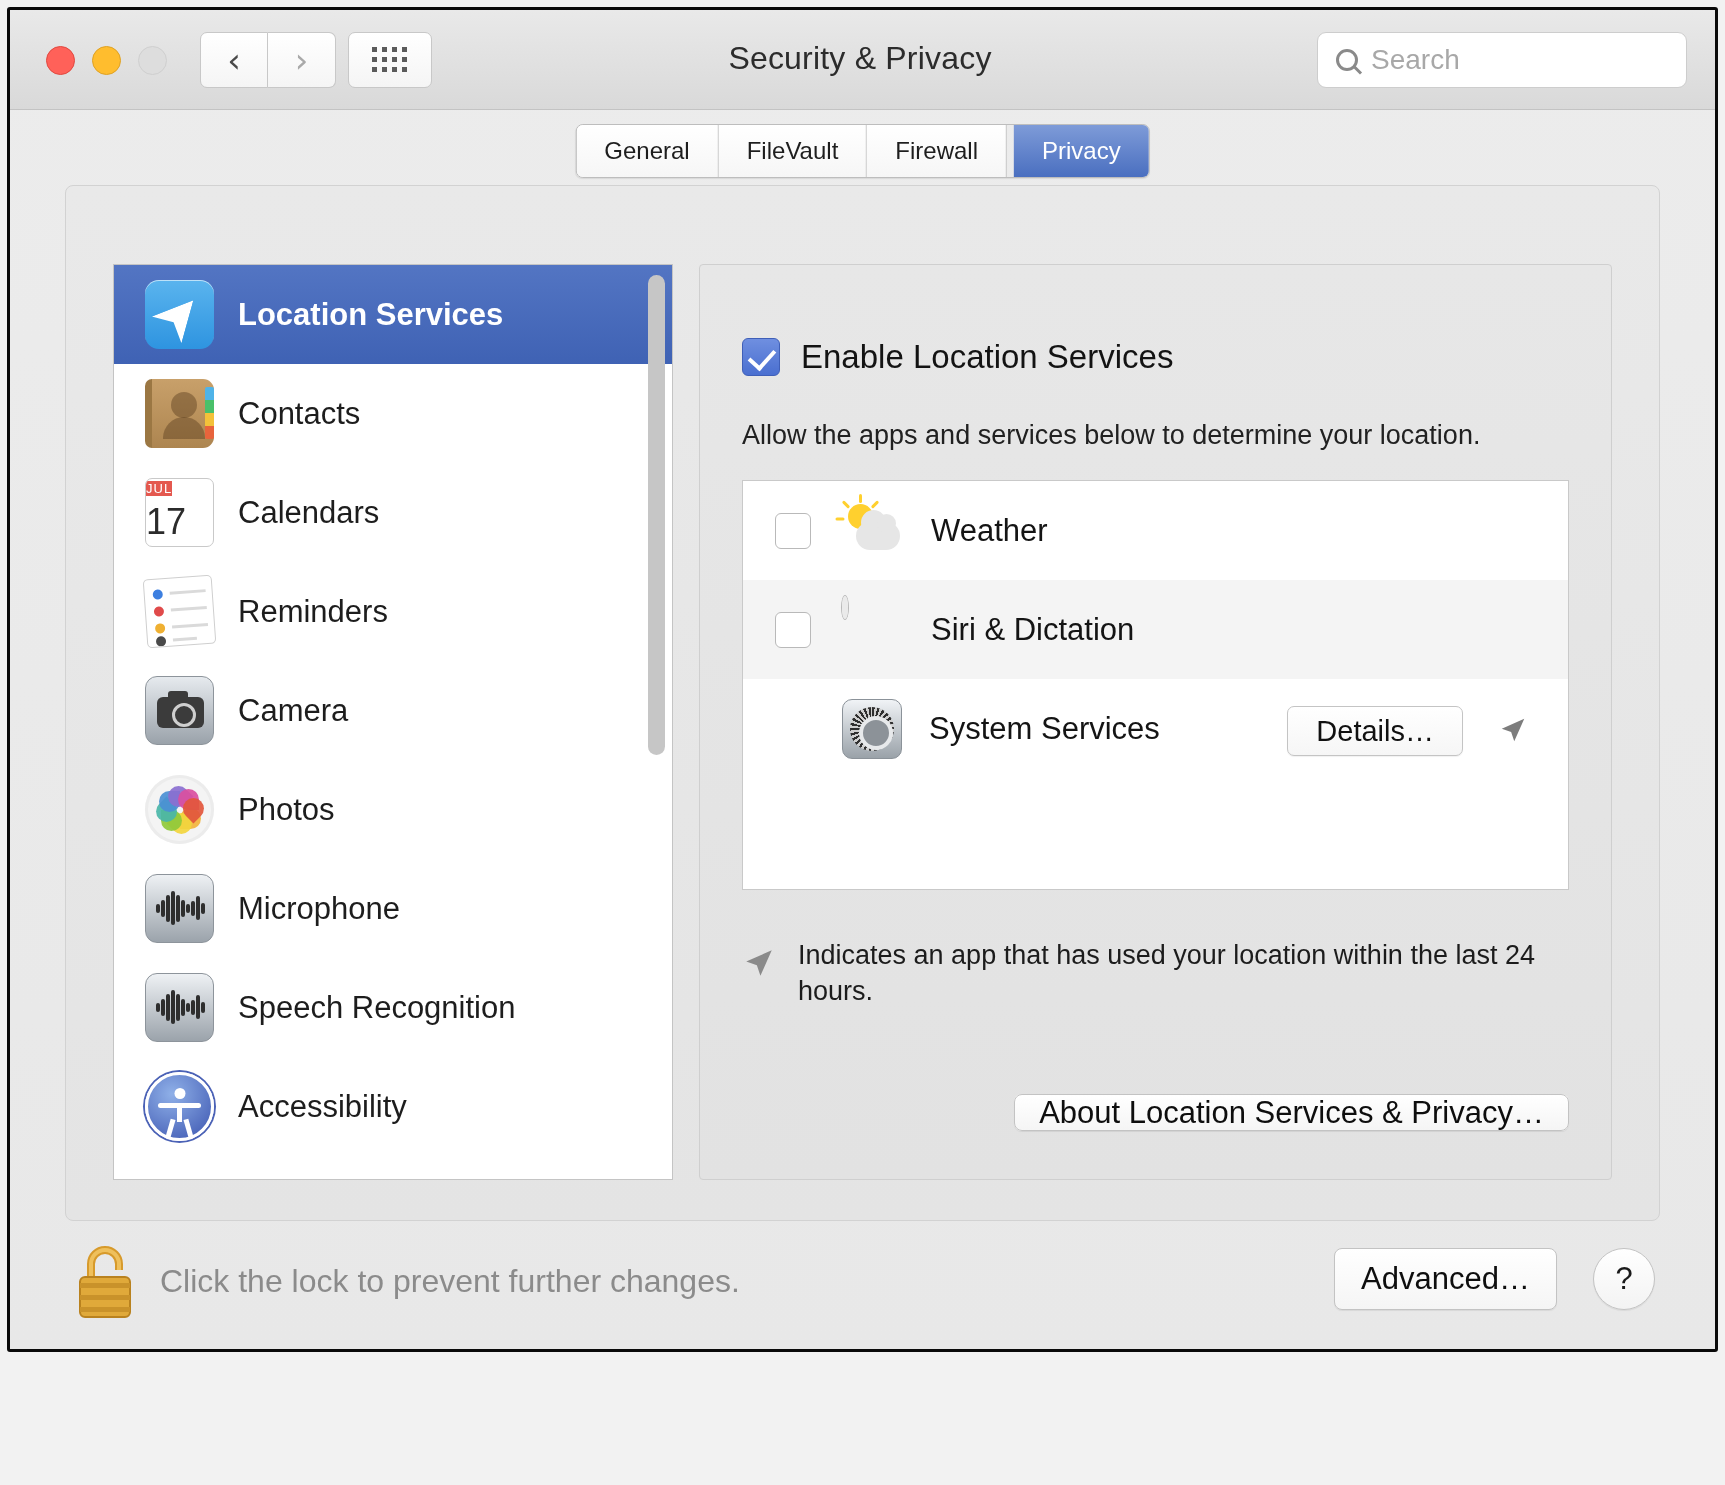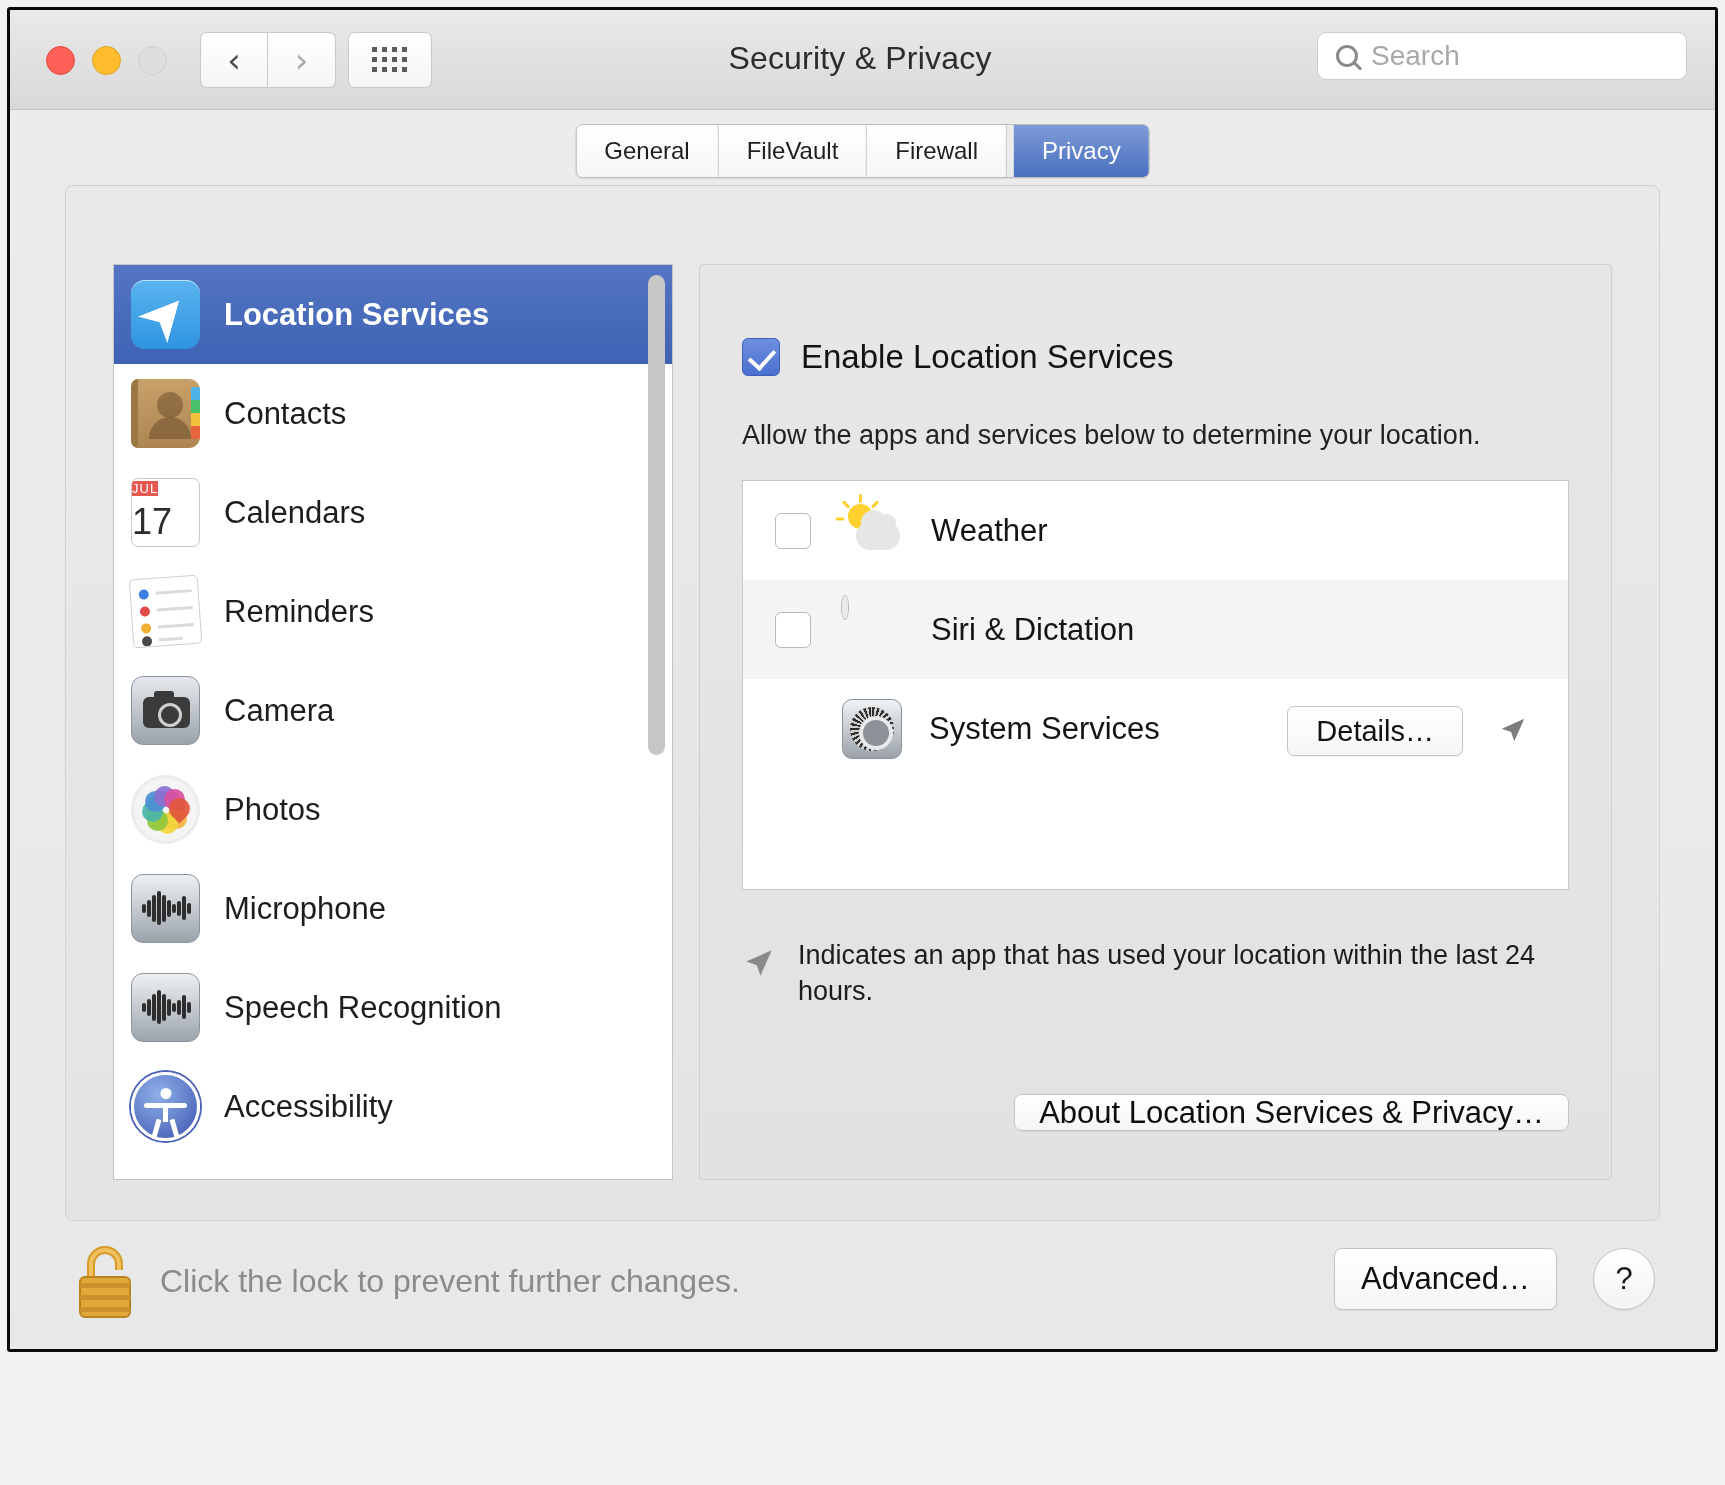--- a/index.html
+++ b/index.html
@@ -55,21 +55,21 @@
   .dots i { display: block; width: 5px; height: 5px; background: #5b5b5b; }
 
   .wintitle {
     position: absolute; left: 0; right: 5px; top: 30px;
     text-align: center; font-size: 32px; color: #2c2c2c;
     letter-spacing: .2px;
   }
 
   .searchbox {
     position: absolute; right: 28px; top: 22px;
-    width: 370px; height: 48px;
+    width: 370px; height: 56px;
     background: #fff; border: 1px solid #cdcdcd; border-radius: 9px;
     display: flex; align-items: center; padding-left: 18px; gap: 13px;
   }
   .mag { width: 22px; height: 22px; border: 3px solid #8a8a8a; border-radius: 50%; position: relative; flex: none; }
   .mag::after { content: ""; position: absolute; width: 3px; height: 10px; background: #8a8a8a;
     right: -4px; bottom: -7px; transform: rotate(-45deg); }
   .searchph { font-size: 28px; color: #a8a8a8; }
 
   
   .tabwrap { position: relative; height: 66px; }
@@ -104,21 +104,21 @@
   .content { position: absolute; left: 47px; top: 78px; right: 47px; bottom: 40px; display: flex; gap: 26px; }
 
   
   .sidebar {
     width: 560px;
     background: #ffffff;
     border: 1px solid #c4c4c4;
     position: relative;
     overflow: hidden;
   }
-  .srow { display: flex; align-items: center; height: 99px; padding-left: 17px; gap: 24px; }
+  .srow { display: flex; align-items: center; height: 99px; padding-left: 31px; gap: 24px; }
   .srow.sel { background: linear-gradient(#5375c3, #3f62b4); }
   .srow.sel .slabel { color: #ffffff; font-weight: bold; }
   .slabel { font-size: 31px; color: #1d1d1d; }
   .icon { width: 69px; height: 69px; flex: none; position: relative; }
 
   
   .ic-location { background: linear-gradient(#5ab4ee, #2e94e0); border-radius: 14px; box-shadow: inset 0 1px 0 rgba(255,255,255,.6); }
   .ic-location::after {
     content: ""; position: absolute; left: 15px; top: 15px;
     width: 0; height: 0; border-left: 20px solid transparent; border-right: 20px solid transparent;

